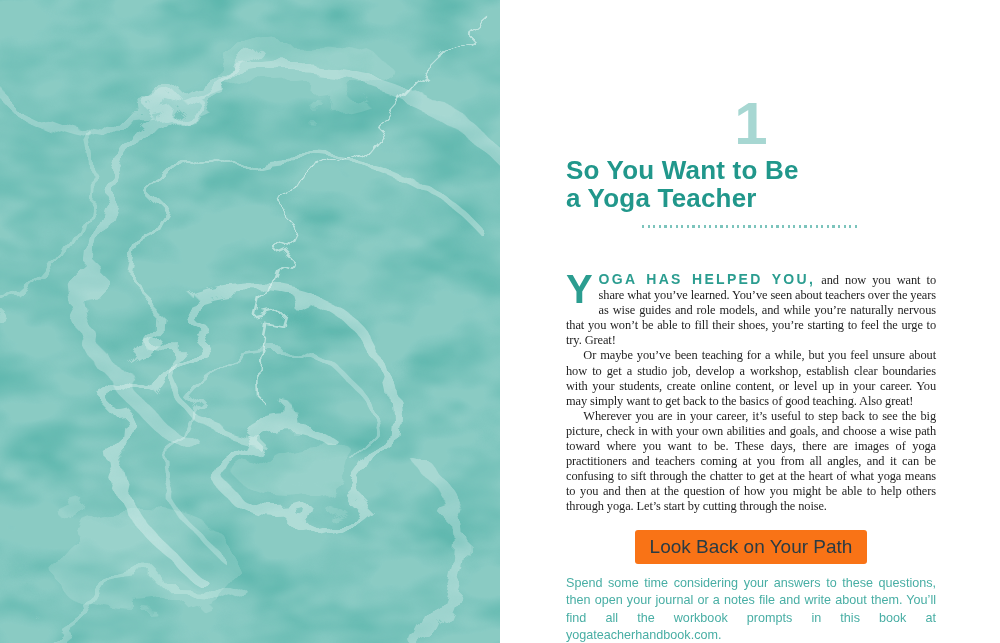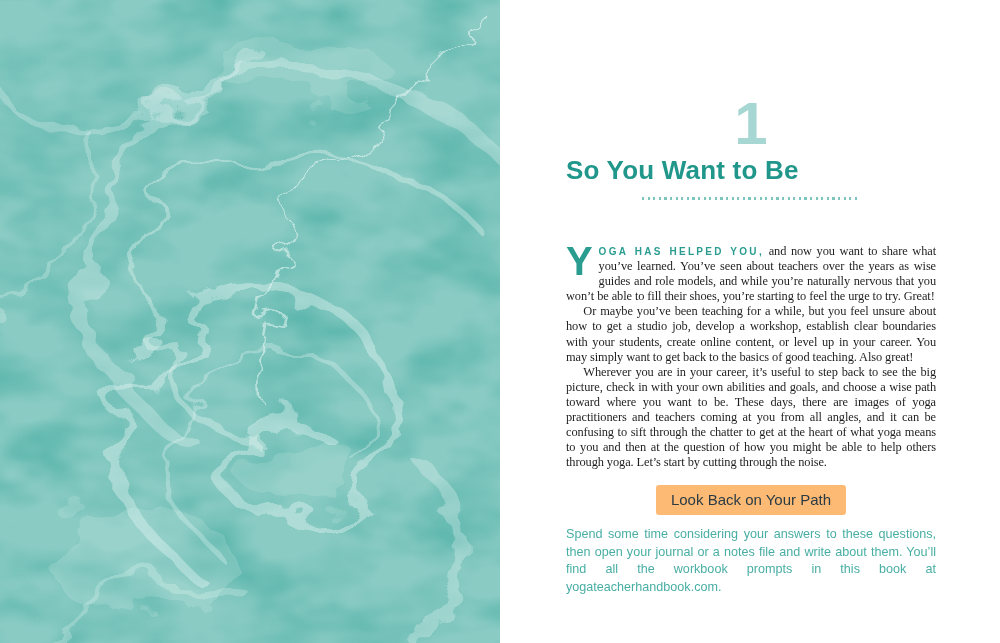--- a/index.html
+++ b/index.html
@@ -76,32 +76,32 @@
     font-family: "Liberation Sans", sans-serif;
     font-weight: 700;
     font-size: 40px;
     line-height: 31px;
     padding: 2px 6px 0 0;
     color: #2b9d90;
   }
   .lead-smallcaps {
     font-family: "Liberation Sans", sans-serif;
     font-weight: 700;
-    font-size: 10px;
+    font-size: 14px;
     letter-spacing: 2.3px;
     color: #2b9d90;
   }
 
   .cta-row { text-align: center; margin-top: 15px; }
   .cta-button {
     display: inline-block;
-    background: #fdba74;
+    background: #f97316;
     color: #2a3b44;
     font-family: "Liberation Sans", sans-serif;
-    font-size: 15px;
+    font-size: 19px;
     font-weight: 500;
     line-height: 1;
     padding: 7px 15px 8px 15px;
     border: none;
     border-radius: 3px;
     cursor: pointer;
   }
 
   .prompt-text {
     margin: 11px 0 4px 0;
@@ -149,21 +149,21 @@
       </g>
 
       <rect width="500" height="643" filter="url(#grain)" opacity="0.35"></rect>
     </svg>
   </div>
 
   <div class="right-page">
 
     <div class="chapter-number">1</div>
 
-    <h1 class="chapter-title"><span>So You Want to Be</span><br></h1>
+    <h1 class="chapter-title"><span>So You Want to Be</span><br><span>a Yoga Teacher</span></h1>
 
     <div class="dotted-divider"></div>
 
     <div class="body-text">
       <p><span class="dropcap">Y</span><span class="lead-smallcaps">OGA HAS HELPED YOU,</span><span> and now you want to share what you’ve learned. You’ve seen about teachers over the years as wise guides and role models, and while you’re naturally nervous that you won’t be able to fill their shoes, you’re starting to feel the urge to try. Great!</span></p>
       <p class="indent">Or maybe you’ve been teaching for a while, but you feel unsure about how to get a studio job, develop a workshop, establish clear boundaries with your students, create online content, or level up in your career. You may simply want to get back to the basics of good teaching. Also great!</p>
       <p class="indent">Wherever you are in your career, it’s useful to step back to see the big picture, check in with your own abilities and goals, and choose a wise path toward where you want to be. These days, there are images of yoga practitioners and teachers coming at you from all angles, and it can be confusing to sift through the chatter to get at the heart of what yoga means to you and then at the question of how you might be able to help others through yoga. Let’s start by cutting through the noise.</p>
     </div>
 
     <div class="cta-row">

